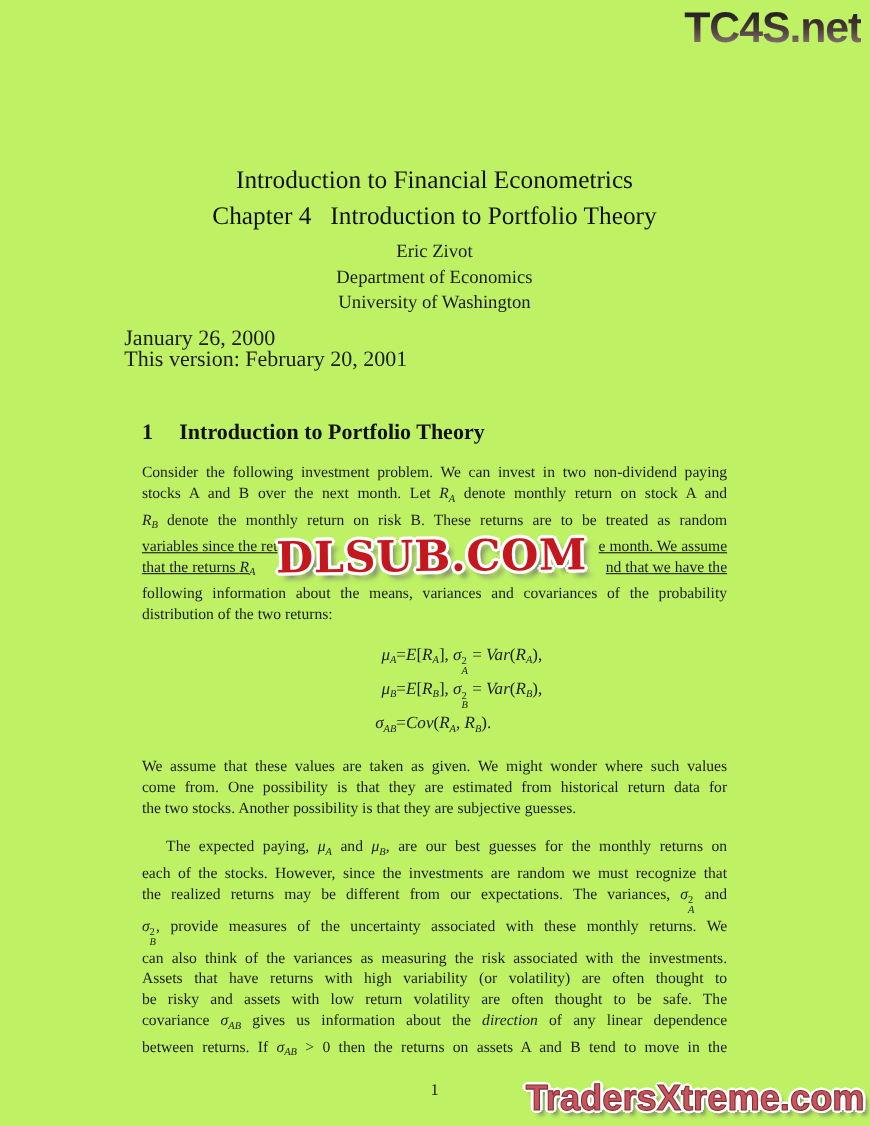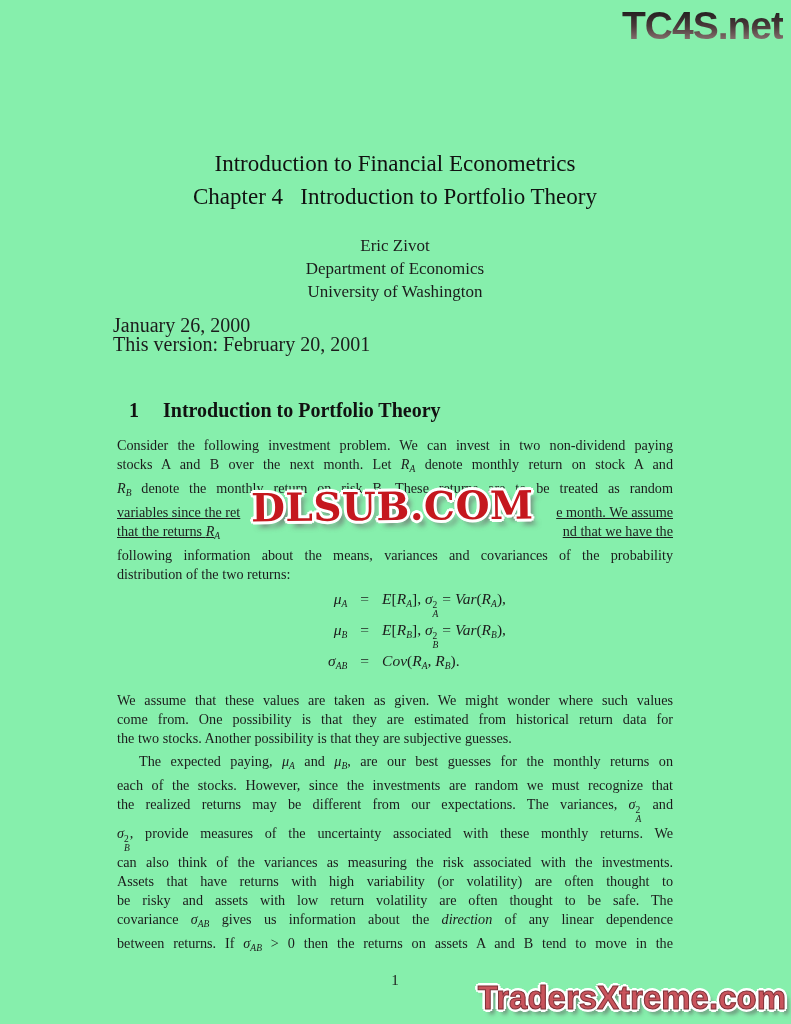--- a/index.html
+++ b/index.html
@@ -1,24 +1,24 @@
 <!DOCTYPE html>
 <html style="--wm-top-1: #1d1b1c; --wm-top-2: #4a393a; --wm-top-3: #a8918c; --wm-center-color: #c5171e; --wm-bottom-color: #c9545c;"><head>
 <meta charset="utf-8">
 <style>
   html,body { margin:0; padding:0; background:#e8e8e8; }
   .page {
     position:relative; width:791px; height:1024px; margin:0 auto;
-    background:#86efac; overflow:hidden;
+    background:#bef264; overflow:hidden;
     font-family:"Liberation Serif", serif; color:#1c1c1c;
   }
   .content { position:absolute; left:113px; top:0; width:564px; }
 
   .title-block { margin-top:147px; text-align:center; font-size:23px; line-height:33px; color:#111; }
-  .author-block { margin-top:21px; text-align:center; font-size:17px; line-height:23px; }
+  .author-block { margin-top:4px; text-align:center; font-size:17px; line-height:23px; }
   .date-block { margin-top:13px; text-align:left; font-size:20px; line-height:19px; }
 
   .section-heading { margin:45px 0 0 16px; font-size:20px; font-weight:bold; color:#111; }
   .section-heading .sec-num { display:inline-block; margin-right:24px; }
 
   .bodytext { margin-top:14px; }
   .line {
     font-size:14.2px; line-height:19px;
     text-align:justify; text-align-last:justify;
     color:#1c1c1c;
@@ -31,23 +31,23 @@
 
   .seg-i { font-style:italic; }
   .seg-sub { font-style:italic; font-size:9.5px; vertical-align:-3px; }
   .ss { display:inline-flex; flex-direction:column; align-items:flex-start;
         font-size:9.5px; line-height:9px; vertical-align:-4px; }
   .ss .ss-sup { font-style:normal; }
   .ss .ss-sub { font-style:italic; }
 
   .eq-block { margin:2px auto 0 auto; width:fit-content; transform:translateX(22px);
               display:grid; grid-template-columns:max-content max-content max-content;
-              column-gap:13px; font-size:15.5px; line-height:22px; }
+              font-size:15.5px; line-height:22px; }
   .eq-lhs { text-align:right; }
-  .para { margin:4px; }
+  .para { margin:16px; }
   #para-1 { margin-top:14px; }
 
   .page-number { margin-top:14px; text-align:center; font-size:15px; }
 
   
   .wm-top {
     position:absolute; top:4px; right:8px;
     font-family:"Liberation Sans", sans-serif; font-weight:bold;
     font-size:39px; letter-spacing:-1px;
     background:linear-gradient(180deg, var(--wm-top-1,#1d1b1c) 12%, var(--wm-top-2,#4a393a) 50%, var(--wm-top-3,#a8918c) 100%);

